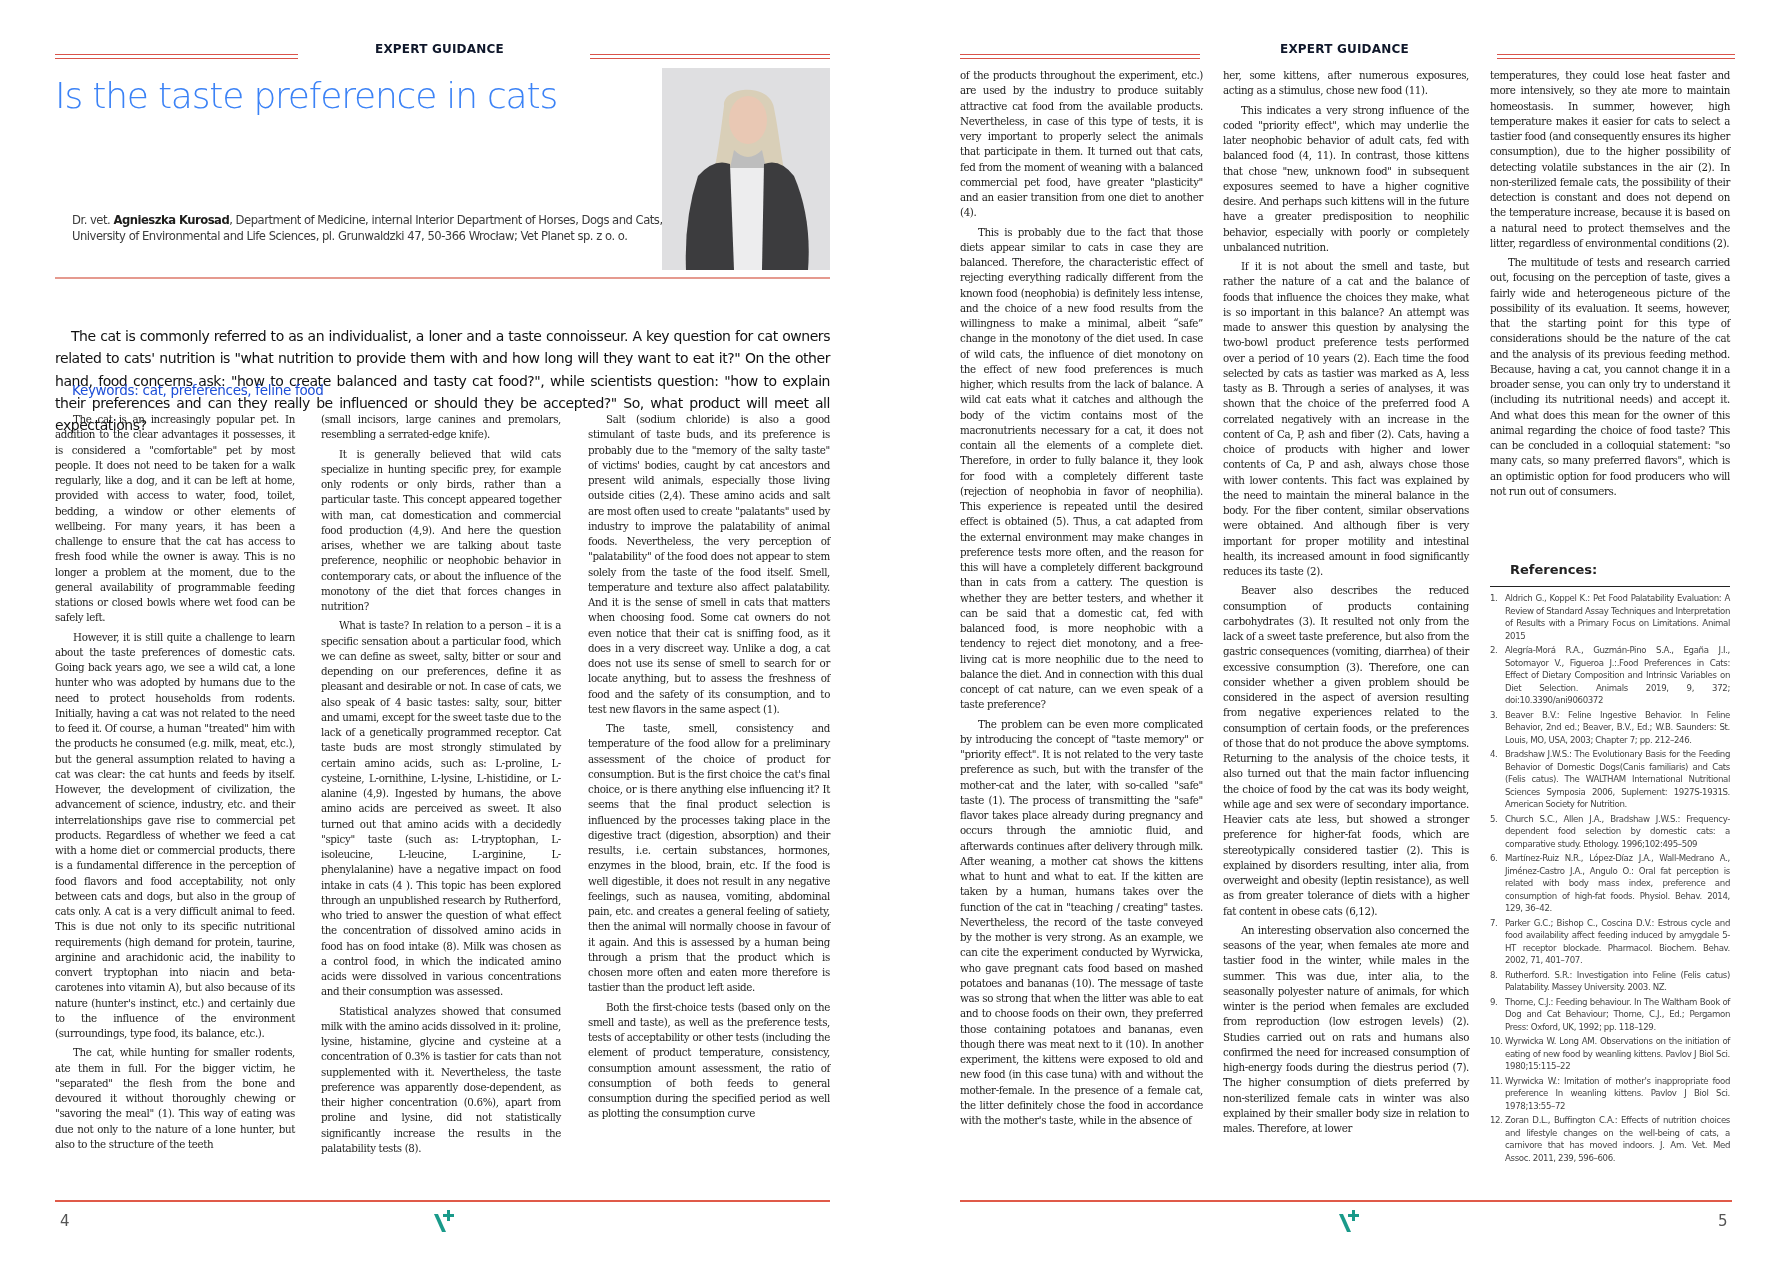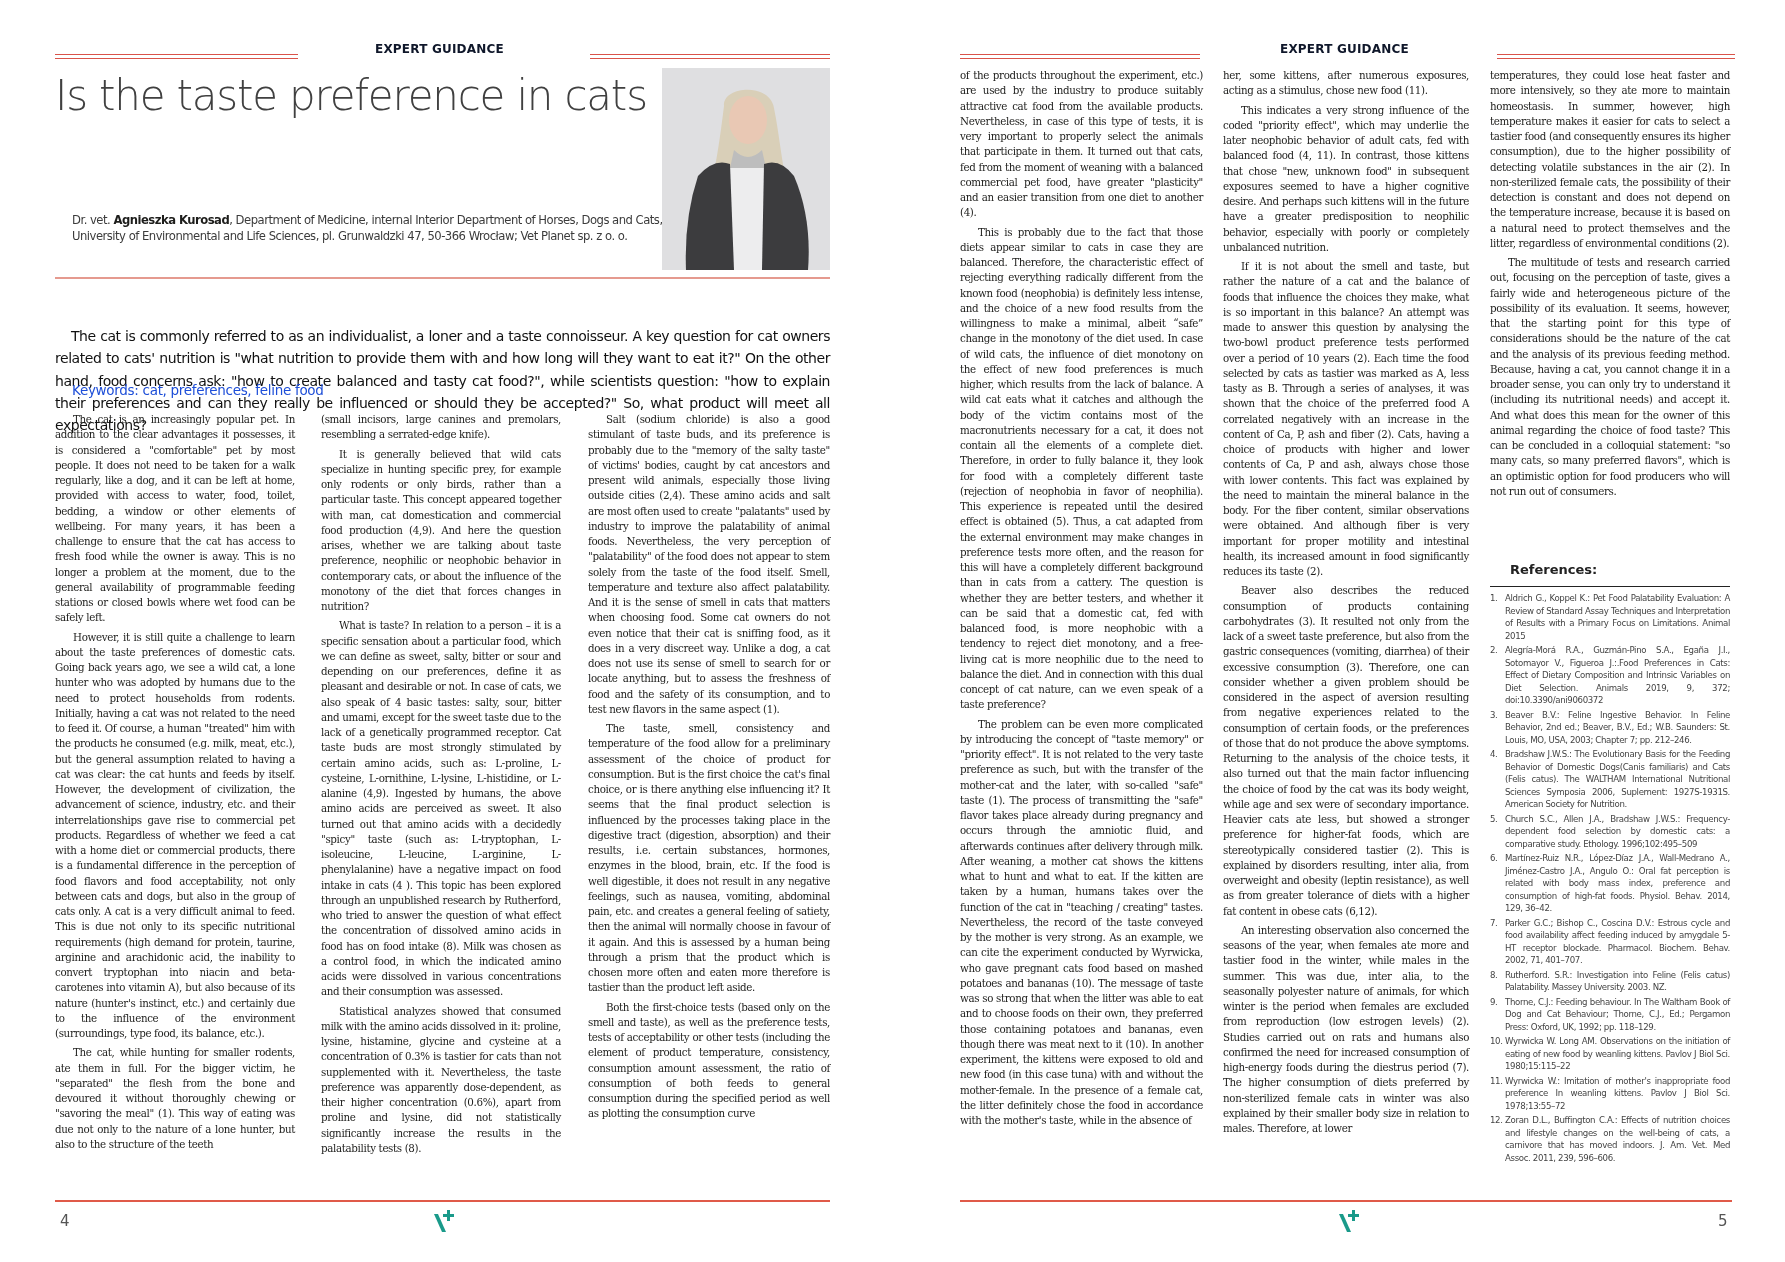--- a/index.html
+++ b/index.html
@@ -8,21 +8,21 @@
 
   .page { position: absolute; top: 0; height: 1262px; }
   .page-left { left: 0; width: 893px; }
   .page-right { left: 893px; width: 892px; }
 
   
   .header { position: absolute; top: 42px; height: 22px; }
   .header .rule { position: absolute; top: 12px; height: 5px; border-top: 1px solid #d9534a; border-bottom: 1px solid #d9534a; }
   .header .label { position: absolute; top: 0; font-family: "DejaVu Sans", sans-serif; font-weight: bold; font-size: 12px; color: #0f172a; letter-spacing: 0.2px; white-space: nowrap; }
 
-  .title { position: absolute; left: 55px; top: 70px; width: 600px; font-family: "DejaVu Sans", sans-serif; font-weight: 300; font-size: 42px; line-height: 52px; color: #404040; letter-spacing: -1.2px; }
+  .title { position: absolute; left: 55px; top: 70px; width: 600px; font-family: "DejaVu Sans", sans-serif; font-weight: 300; font-size: 36px; line-height: 52px; color: #3b82f6; letter-spacing: -1.2px; }
   .author { position: absolute; left: 55px; top: 212px; width: 600px; font-family: "DejaVu Sans", sans-serif; font-size: 11.6px; line-height: 16px; color: #3b3b3b; letter-spacing: -0.5px; margin-left: 17px; }
   .author b { font-weight: bold; color: #1d1d1b; }
   .photo { position: absolute; left: 662px; top: 68px; width: 168px; height: 202px; background: linear-gradient(180deg,#e2e2e4 0%, #dcdcde 100%); overflow: hidden; }
   .photo svg { width: 100%; height: 100%; display: block; }
 
   .divider { position: absolute; height: 0; border-top: 2px solid #e59a8f; }
 
   .lead { position: absolute; left: 55px; top: 285px; width: 775px; font-family: "DejaVu Sans", sans-serif; font-size: 14px; line-height: 22.3px; color: #111; text-align: justify; letter-spacing: -0.45px; margin-top: 40px; }
   .lead p { text-indent: 16px; }
   .keywords { position: absolute; left: 72px; top: 382px; font-family: "DejaVu Sans", sans-serif; font-size: 13.5px; color: #1d4ed8; letter-spacing: -0.3px; }

